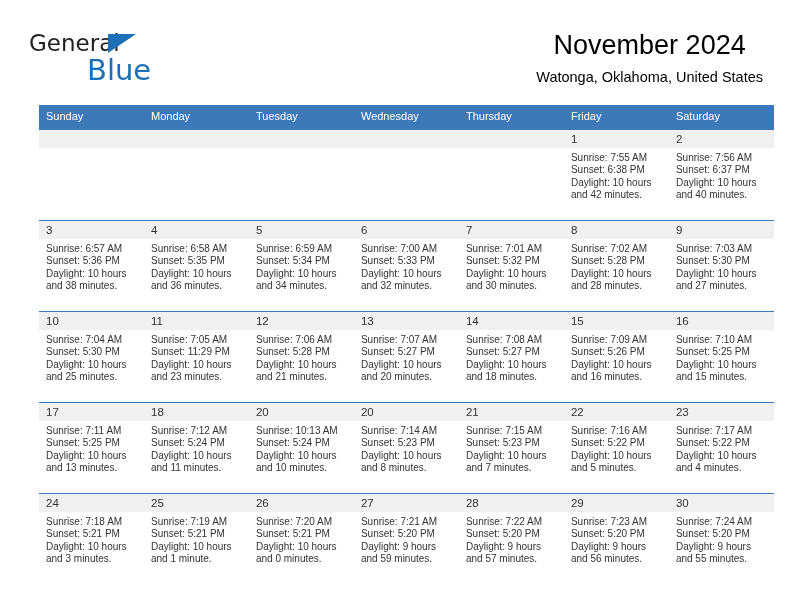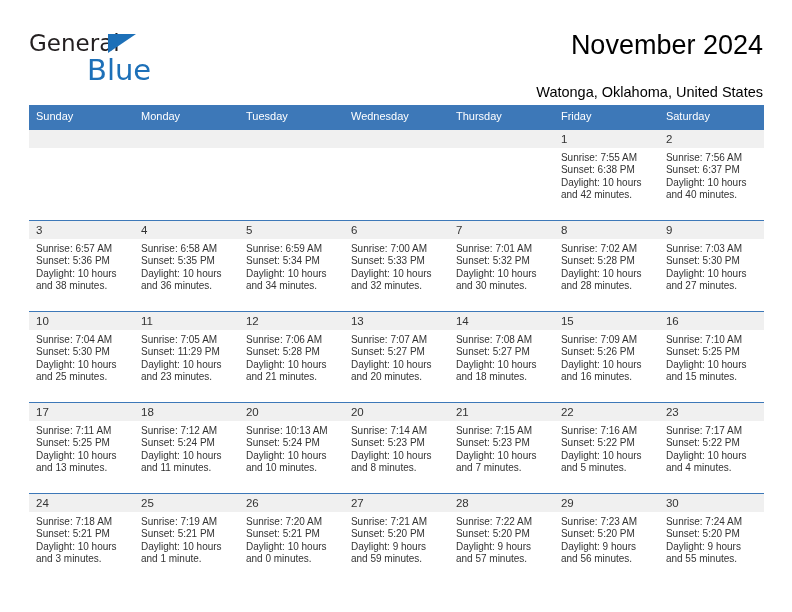--- a/index.html
+++ b/index.html
@@ -61,42 +61,42 @@
     top: 23px;
     font-size: 29px;
     color: #1d70b8;
     font-family: "DejaVu Sans", sans-serif;
     font-weight: 400;
   }
   .title-block {
     position: absolute;
     right: 0;
     top: 0;
-    text-align: right;
+    text-align: center;
   }
   .cal-title {
     font-size: 27px;
     font-weight: 400;
     color: #000;
     line-height: 34px;
     white-space: nowrap;
   }
   .cal-subtitle {
     font-size: 14.5px;
     font-weight: 400;
     color: #000;
     line-height: 20px;
-    margin-top: 20px;
+    margin-top: 5px;
     white-space: nowrap;
   }
 
   
   .calendar {
     position: absolute;
-    left: 29px;
+    left: 39px;
     top: 105px;
     width: 735px;
     border-collapse: collapse;
     table-layout: fixed;
   }
   .dow-row th {
     background: #3d78b8;
     color: #ffffff;
     font-size: 11px;
     font-weight: 400;

